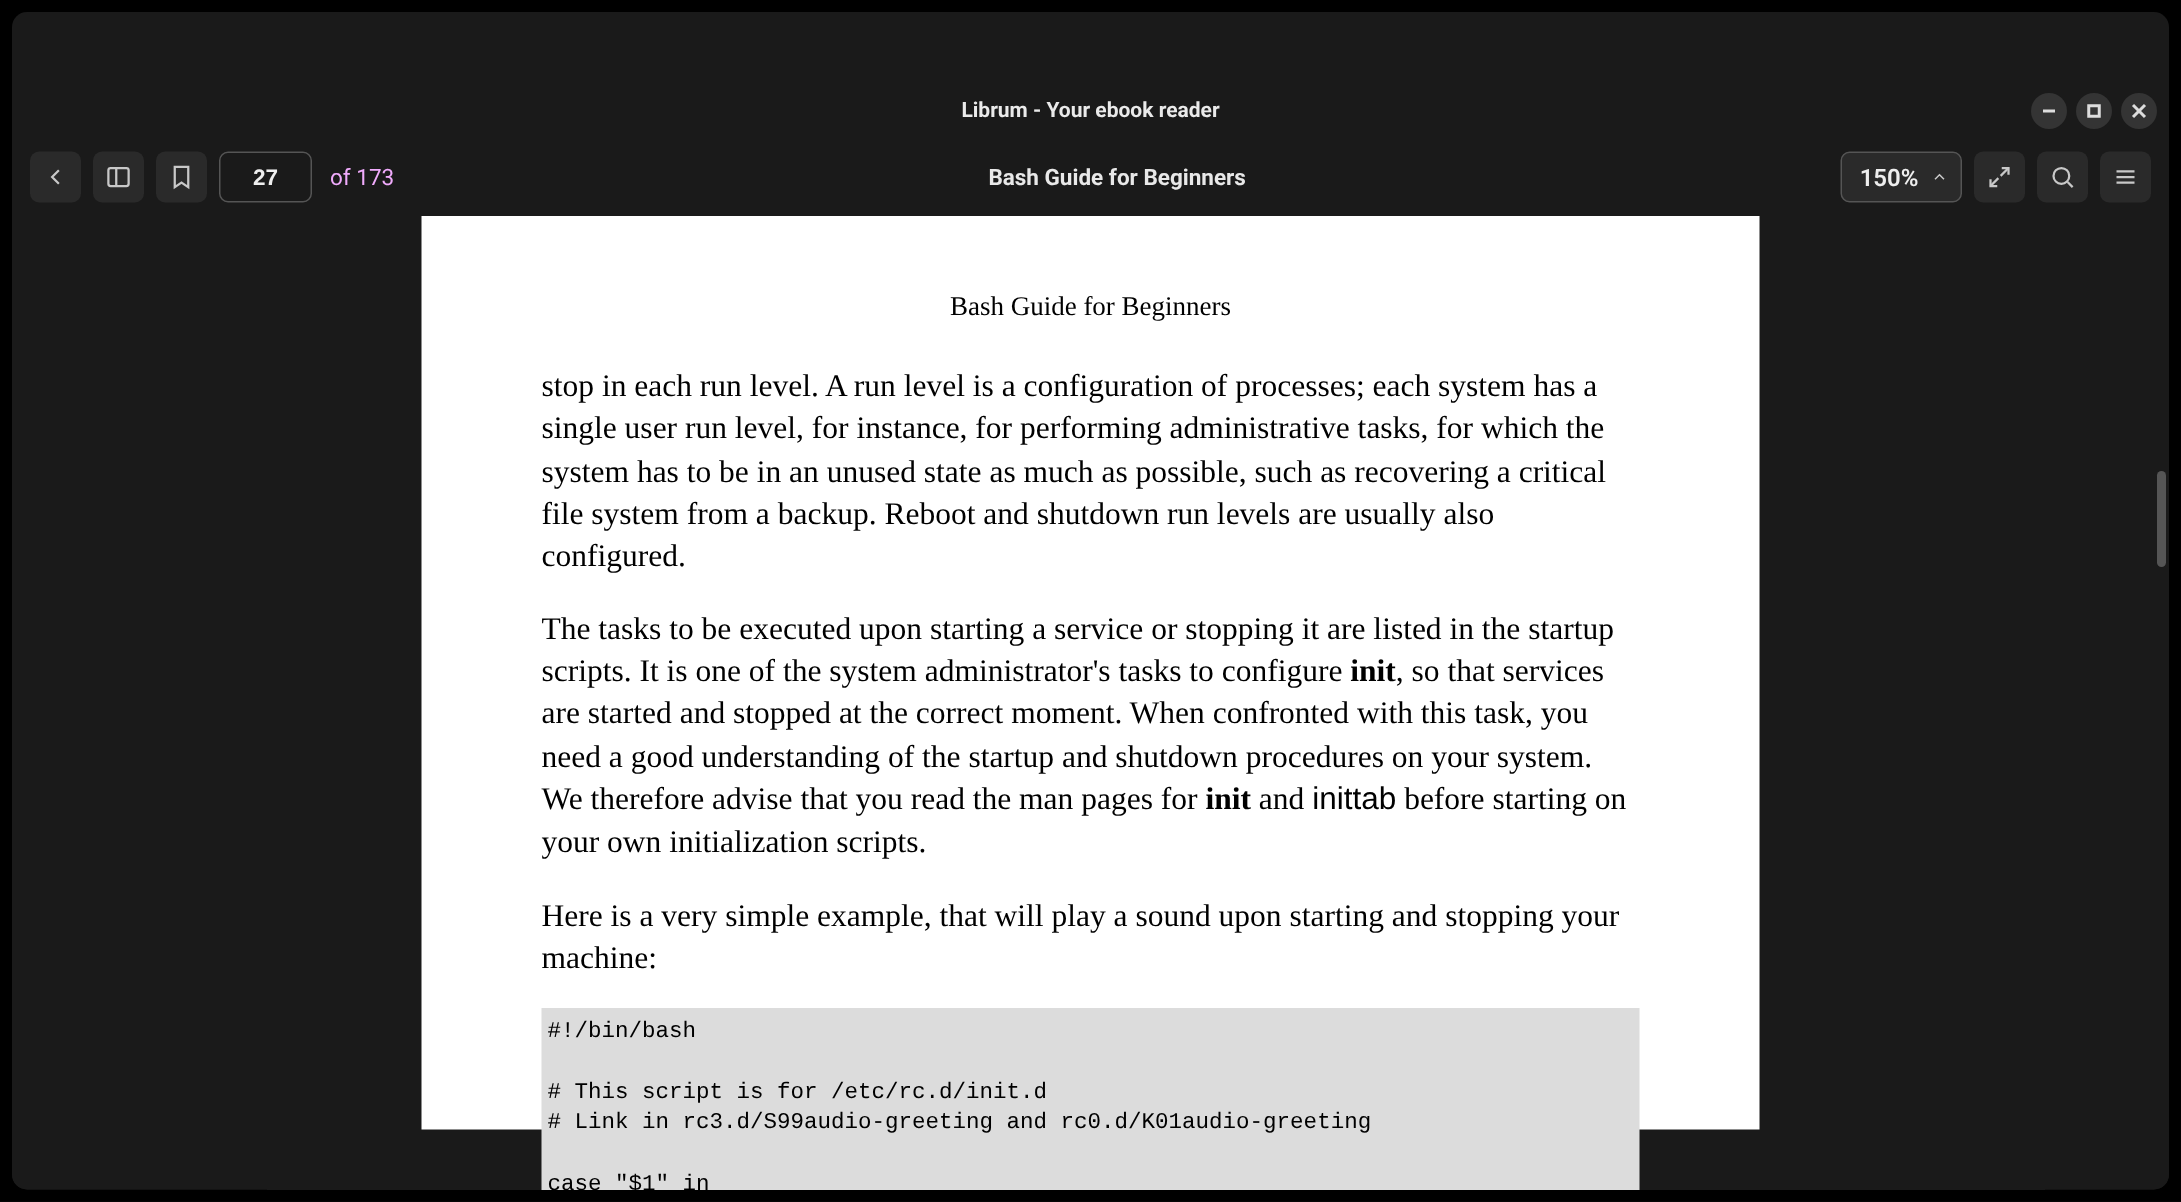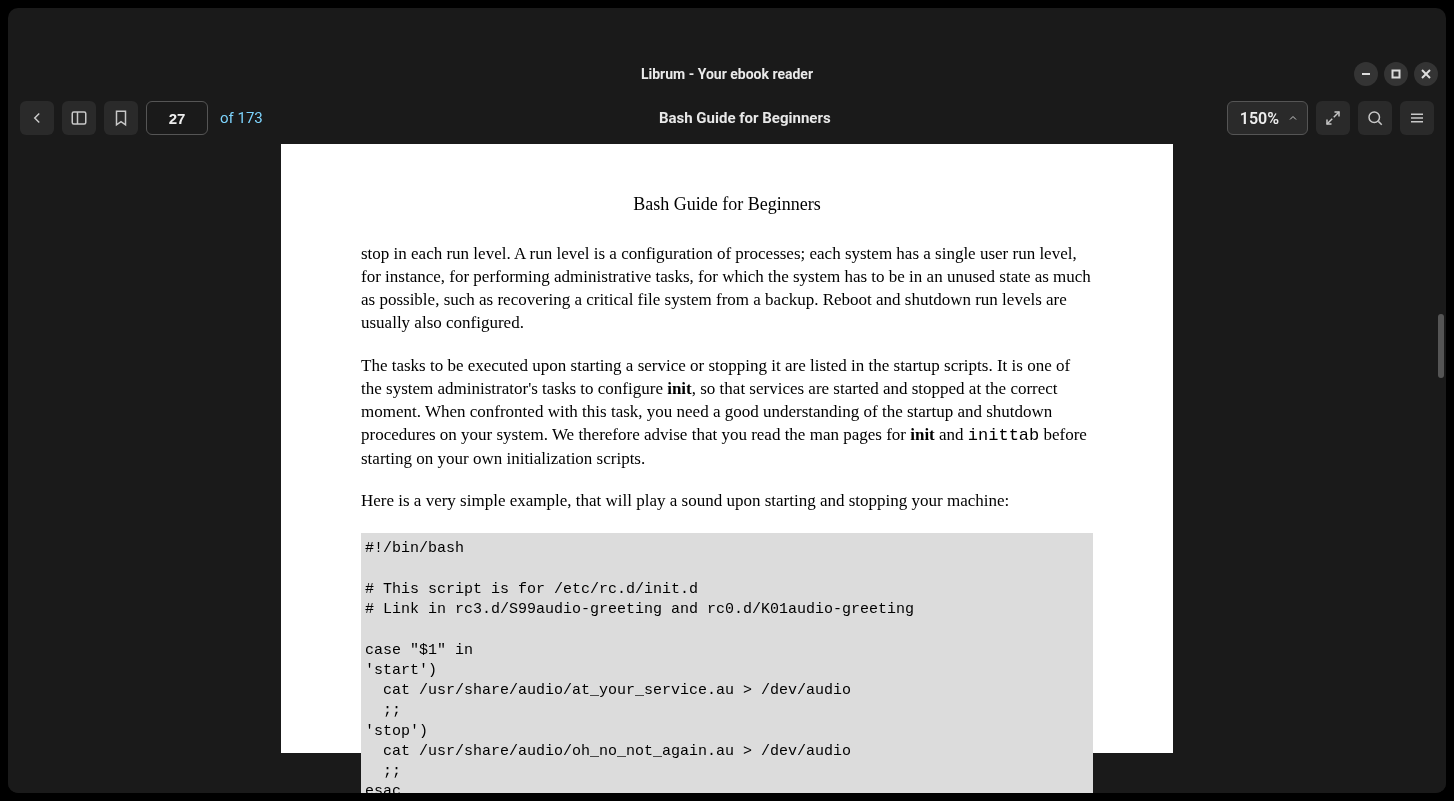--- a/index.html
+++ b/index.html
@@ -29,40 +29,40 @@
   .tb-center { flex: 1; text-align: center; color: #e8e8e8; font-weight: 700; font-size: 15px; }
   .tb-btn {
     width: 34px; height: 34px; border-radius: 6px; background: #2a2a2a;
     display: flex; align-items: center; justify-content: center; cursor: pointer;
   }
   .tb-btn svg { width: 18px; height: 18px; stroke: #c8c8c8; fill: none; stroke-width: 2; }
   .page-input {
     width: 62px; height: 34px; background: transparent; border: 1px solid #555;
     border-radius: 6px; color: #eee; text-align: center; font-size: 15px; font-weight: 600;
   }
-  .page-total { color: #7dd3fc; font-size: 15px; margin-left: 4px; }
+  .page-total { color: #f0abfc; font-size: 15px; margin-left: 4px; }
   .zoom-select {
     height: 34px; padding: 0 28px 0 12px; border: 1px solid #555; border-radius: 6px;
     background: #2a2a2a; color: #eee; font-weight: 600; font-size: 16px;
     display: flex; align-items: center; position: relative; cursor: pointer;
   }
   .zoom-select .chev { position: absolute; right: 8px; }
   .content-area {
     flex: 1; background: #1a1a1a; overflow: auto; position: relative;
     display: flex; justify-content: center;
   }
   .page {
     width: 892px; background: #fff; color: #000; padding: 50px 80px 10px 80px;
     font-family: "Times New Roman", Times, serif;
     margin-bottom: 40px;
   }
   .page-header { text-align: center; font-size: 18px; margin-bottom: 28px; }
-  .para { font-size: 17px; line-height: 1.35; margin-bottom: 20px; }
+  .para { font-size: 21px; line-height: 1.35; margin-bottom: 20px; }
   .para b { font-weight: bold; }
-  .mono { font-family: Liberation Mono, monospace; }
+  .mono { font-family: Liberation Sans, sans-serif; }
   .code-block {
     background: #dcdcdc; font-family: "Courier New", monospace; font-size: 15px;
     padding: 6px 4px 4px 4px; white-space: pre; line-height: 1.35; margin-bottom: 2px;
   }
   .after-code { font-size: 17px; line-height: 1.35; margin-bottom: 8px; }
   .after-code .u { text-decoration: underline; }
   .scrollbar-fake {
     position: absolute; right: 2px; top: 170px; width: 6px; height: 64px;
     background: #555; border-radius: 3px;
   }

